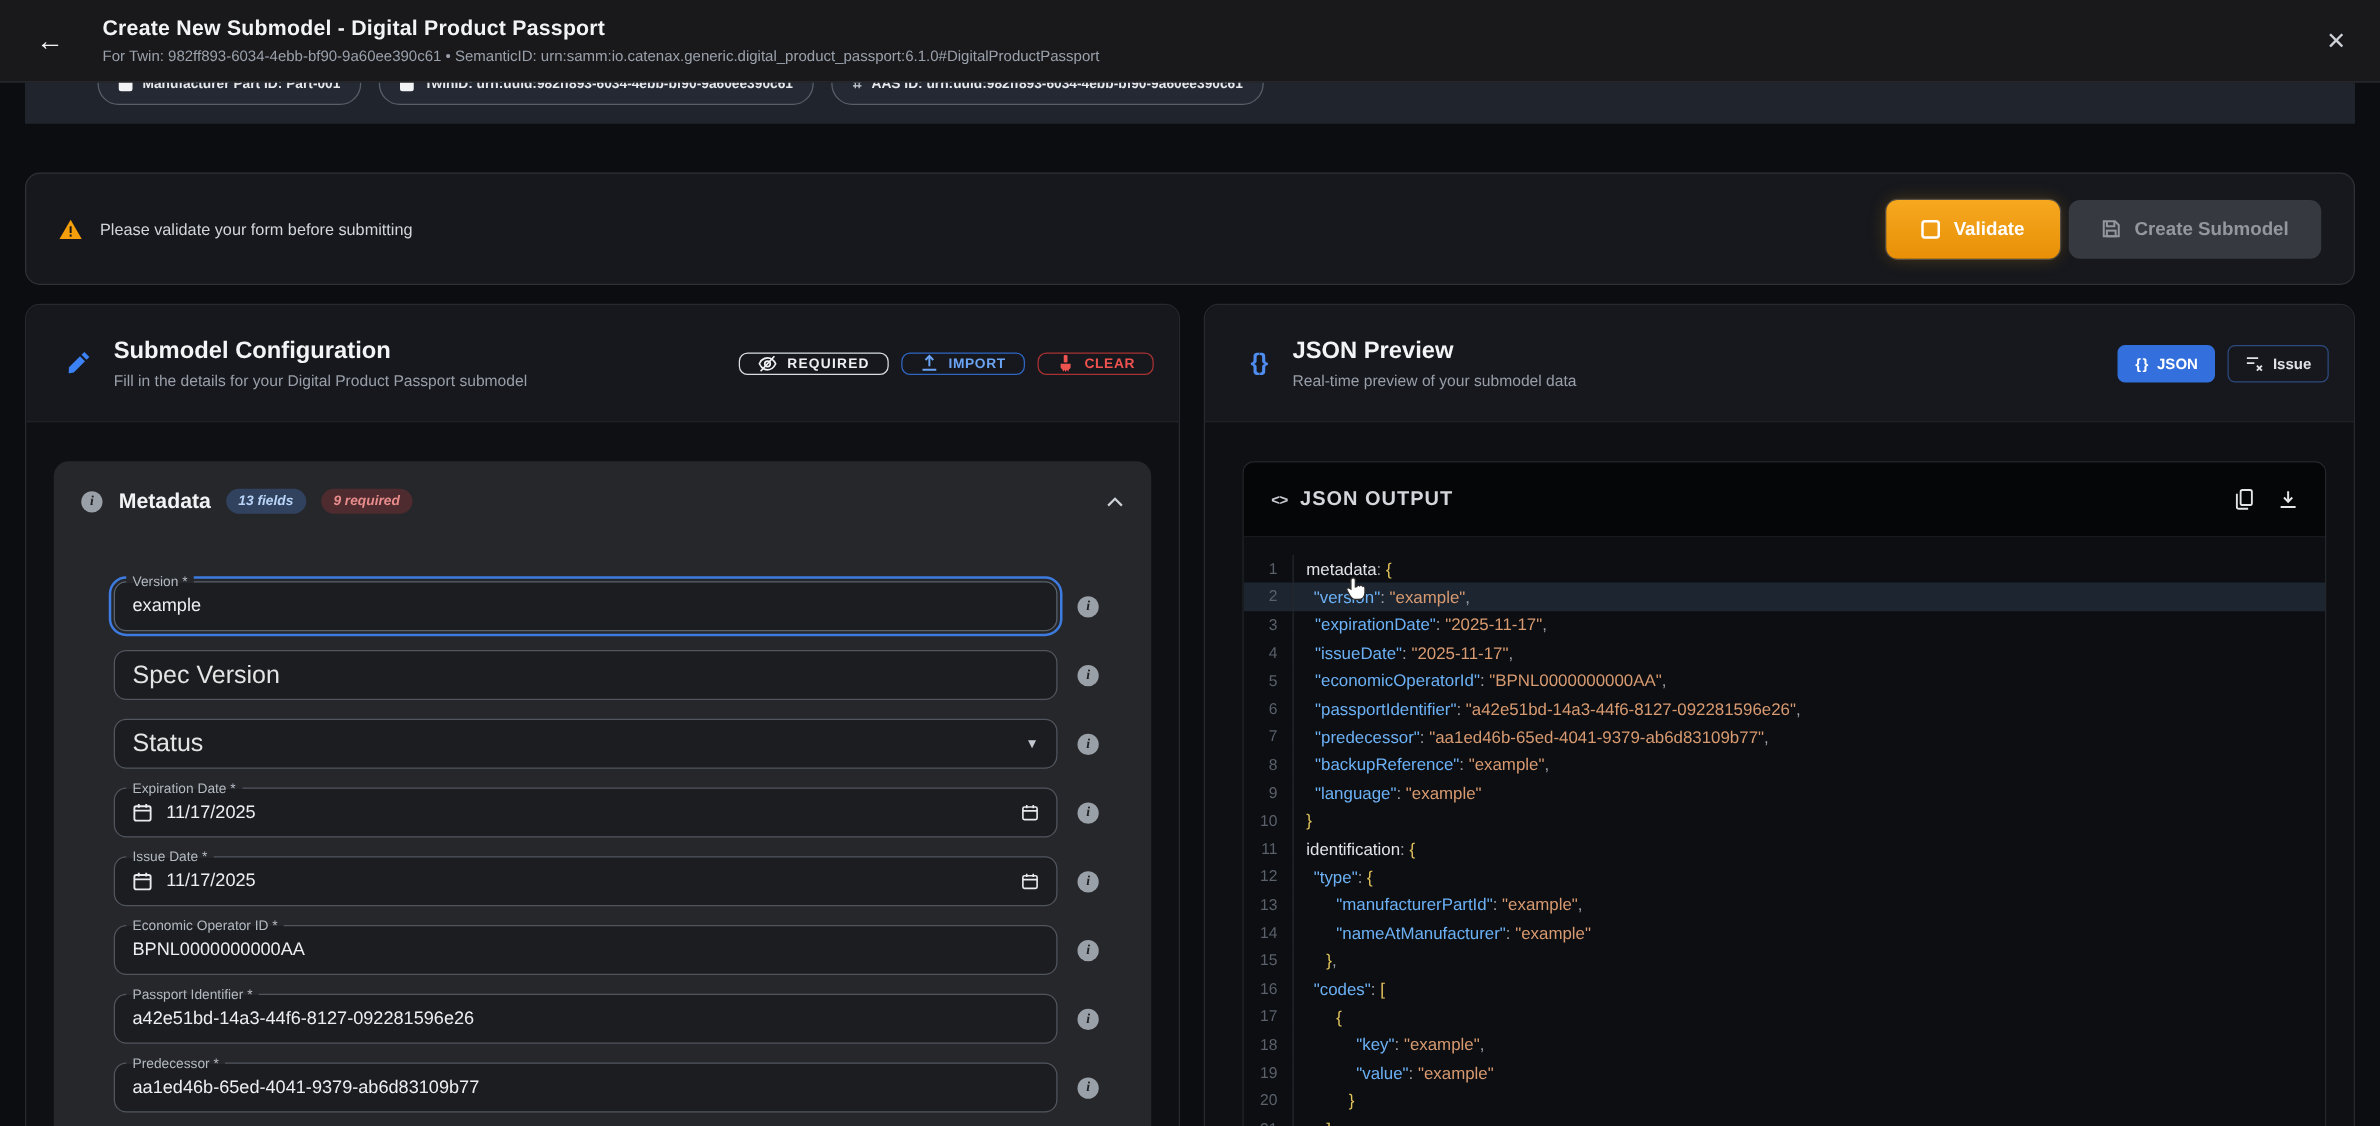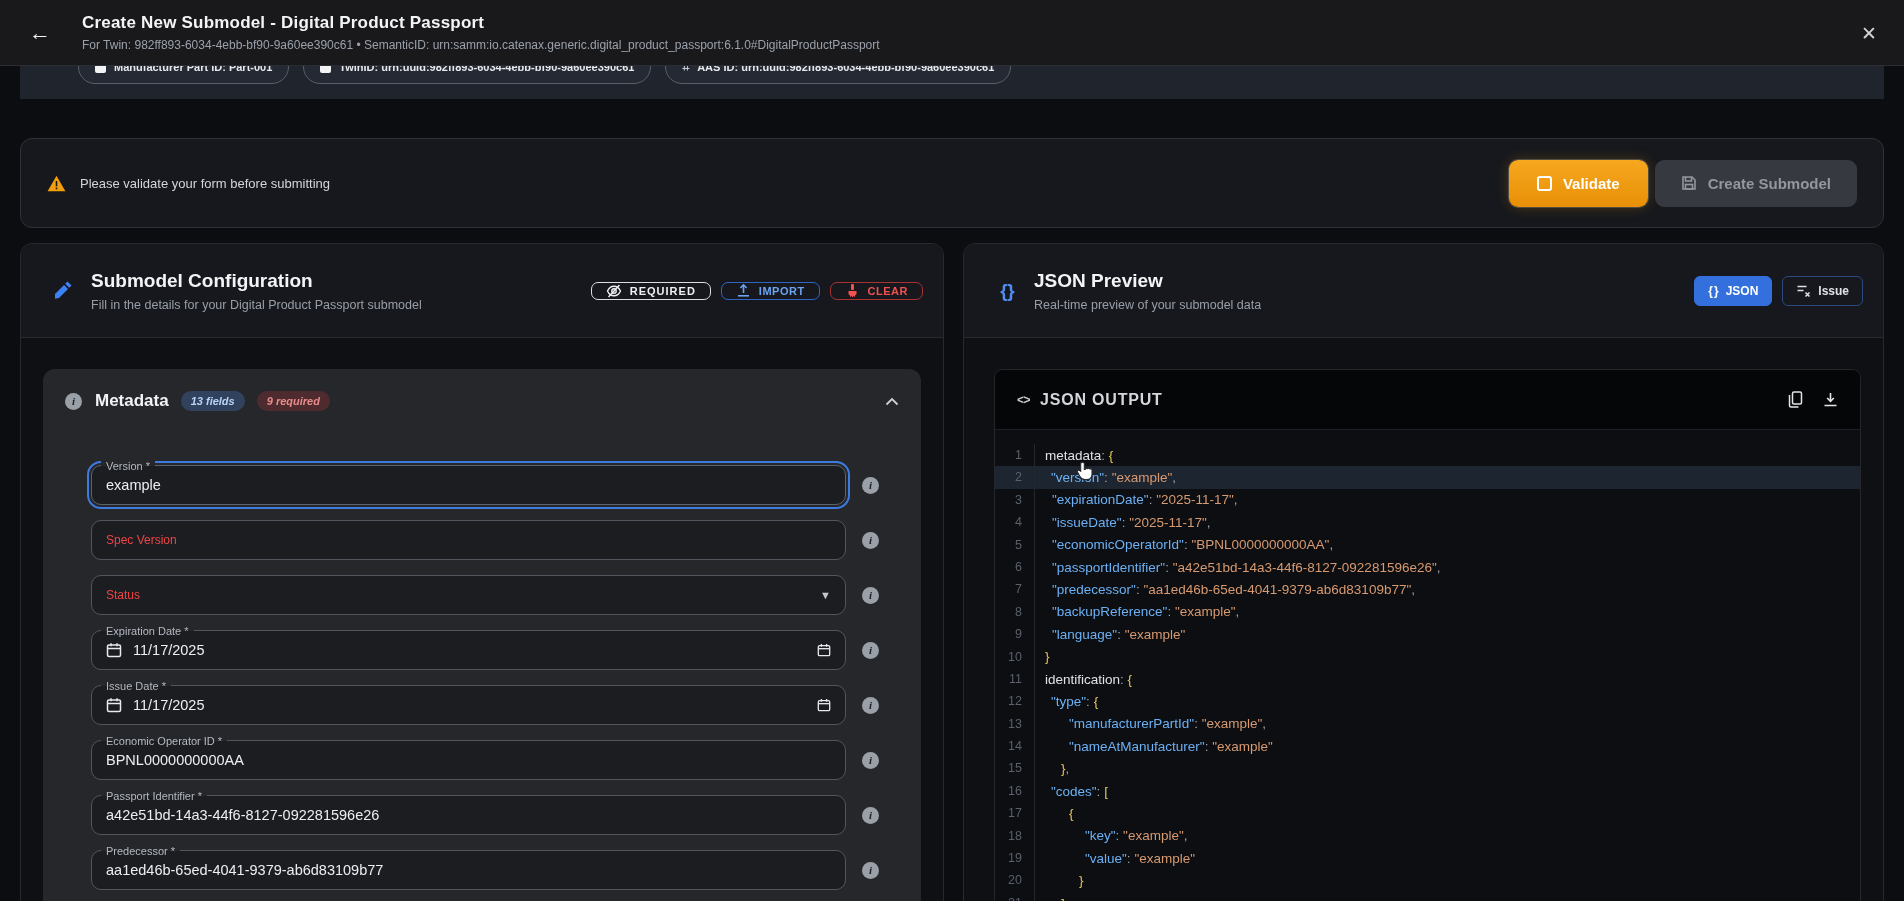--- a/index.html
+++ b/index.html
@@ -118,21 +118,21 @@
     display:flex; align-items:center; padding:0 14px; cursor:text;
   }
   .fbox.focused { border-color:#5a636e; outline:2px solid #3d7be0; outline-offset:2px; }
   .flabel {
     position:absolute; top:-8px; left:9px; font-size:11px; color:#b4bac2;
     padding:0 5px; line-height:16px;
     background:linear-gradient(180deg,#26272b 50%,#1b1d21 50%);
     border-radius:3px; white-space:nowrap;
   }
   .fval { font-size:14.5px; color:#eceef1; }
-  .fph { font-size:12px; color:#ef4444; }
+  .fph { font-size:20px; color:#e5e5e5; }
   .caret { margin-left:auto; color:#c3c8cf; font-size:11px; }
   .cal-l { margin-right:11px; flex:none; }
   .cal-r { margin-left:auto; flex:none; }
   .info-col { width:17px; margin-left:16px; flex:none; cursor:pointer; }
   
   .json-card {
     margin:31px 22px 0 30px; height:560px;
     background:#0a0c0f; border:1px solid #23262b; border-radius:9px; overflow:hidden;
   }
   .json-bar {

